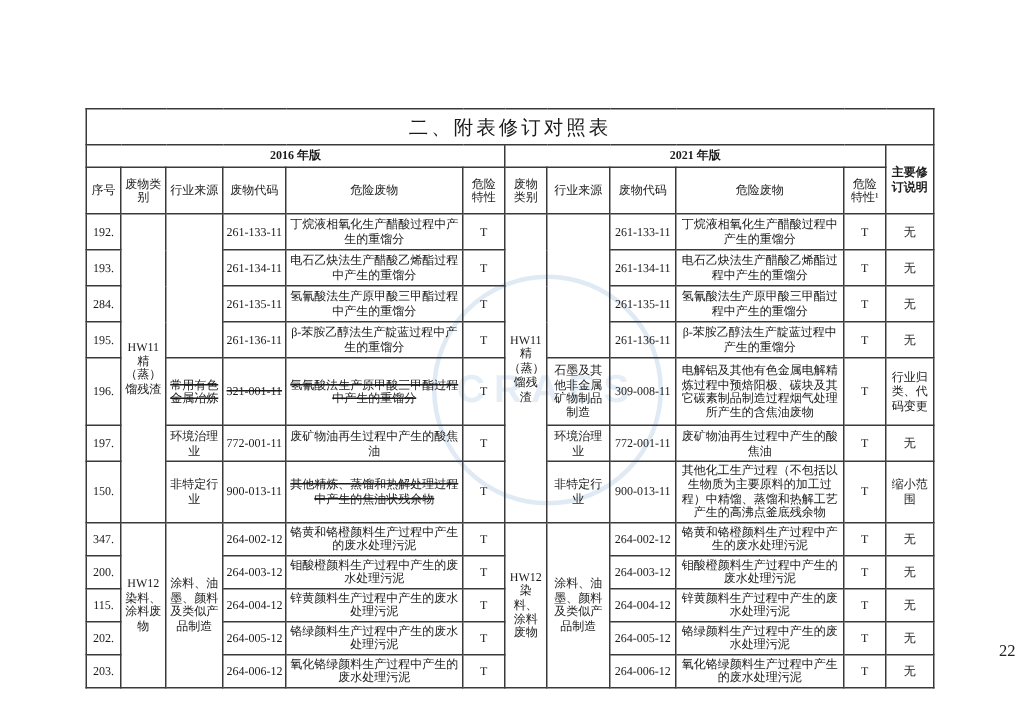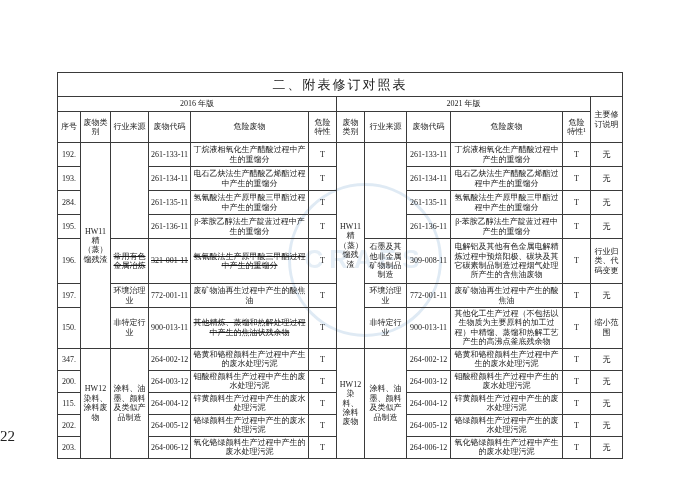--- a/index.html
+++ b/index.html
@@ -12,32 +12,32 @@
     border-collapse:collapse;table-layout:fixed;
     font-size:8px;line-height:1.18;
   }
   .doc-table td,.doc-table th{
     border:1px solid #3a3a3a;
     text-align:center;vertical-align:middle;
     padding:1px 2px;font-weight:normal;
     word-break:break-all;
   }
   .title-cell{font-size:13px;font-weight:bold;height:21px;letter-spacing:2px;}
-  .yr-row td{height:12px;font-weight:normal;font-size:8px;}
+  .yr-row td{height:12px;font-weight:bold;font-size:8px;}
   .hd-row td{height:28px;}
   .code{white-space:nowrap;font-size:8px;}
   .strike{text-decoration:line-through;}
   .bold{font-weight:bold;}
   tr.r-sm td{height:19px;}
   tr.r-md td{height:21px;}
   tr.r-lg td{height:42px;}
   tr.r-xl td{height:34px;margin-top:48px;}
   .page-num{
-    position:absolute;left:0;right:0;top:428px;text-align:left;
-    font-size:15px;color:#222;
+    position:absolute;left:0;right:0;top:428px;text-align:right;
+    font-size:11px;color:#222;
   }
   .watermark{
     position:absolute;left:288px;top:183px;width:148px;height:148px;
     border:3px solid rgba(110,160,205,0.22);border-radius:50%;
     pointer-events:none;
   }
   .watermark span{
     position:absolute;left:0;right:0;top:58px;text-align:center;
     font-size:26px;letter-spacing:6px;color:rgba(110,160,205,0.18);
     font-family:"Liberation Sans","DejaVu Sans",sans-serif;font-weight:bold;

